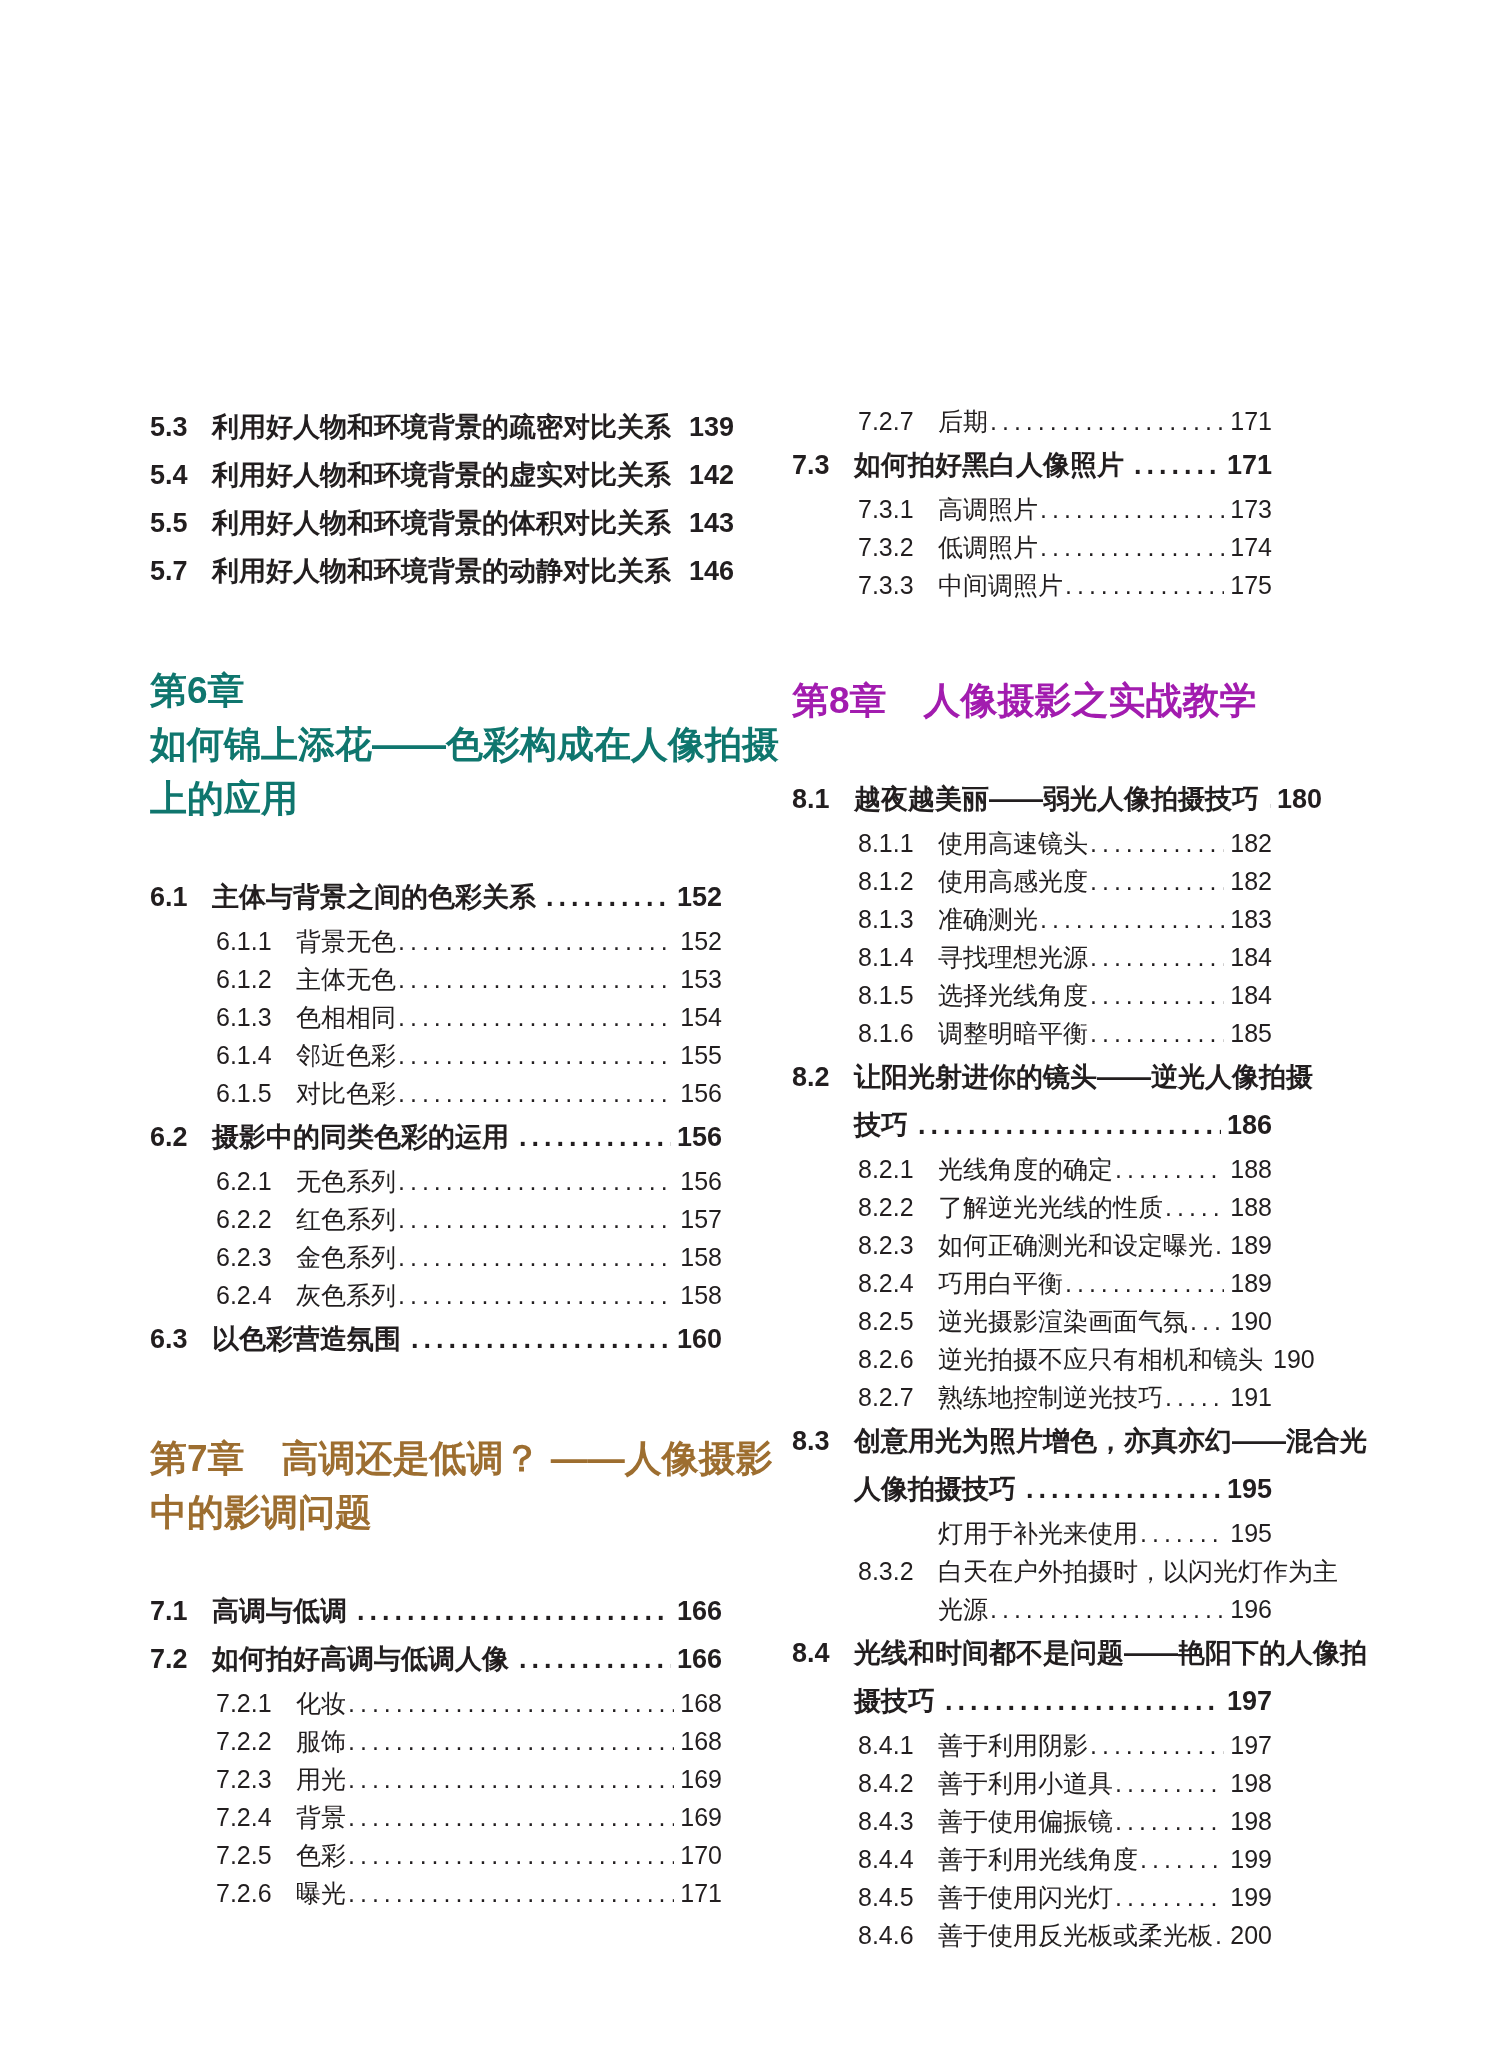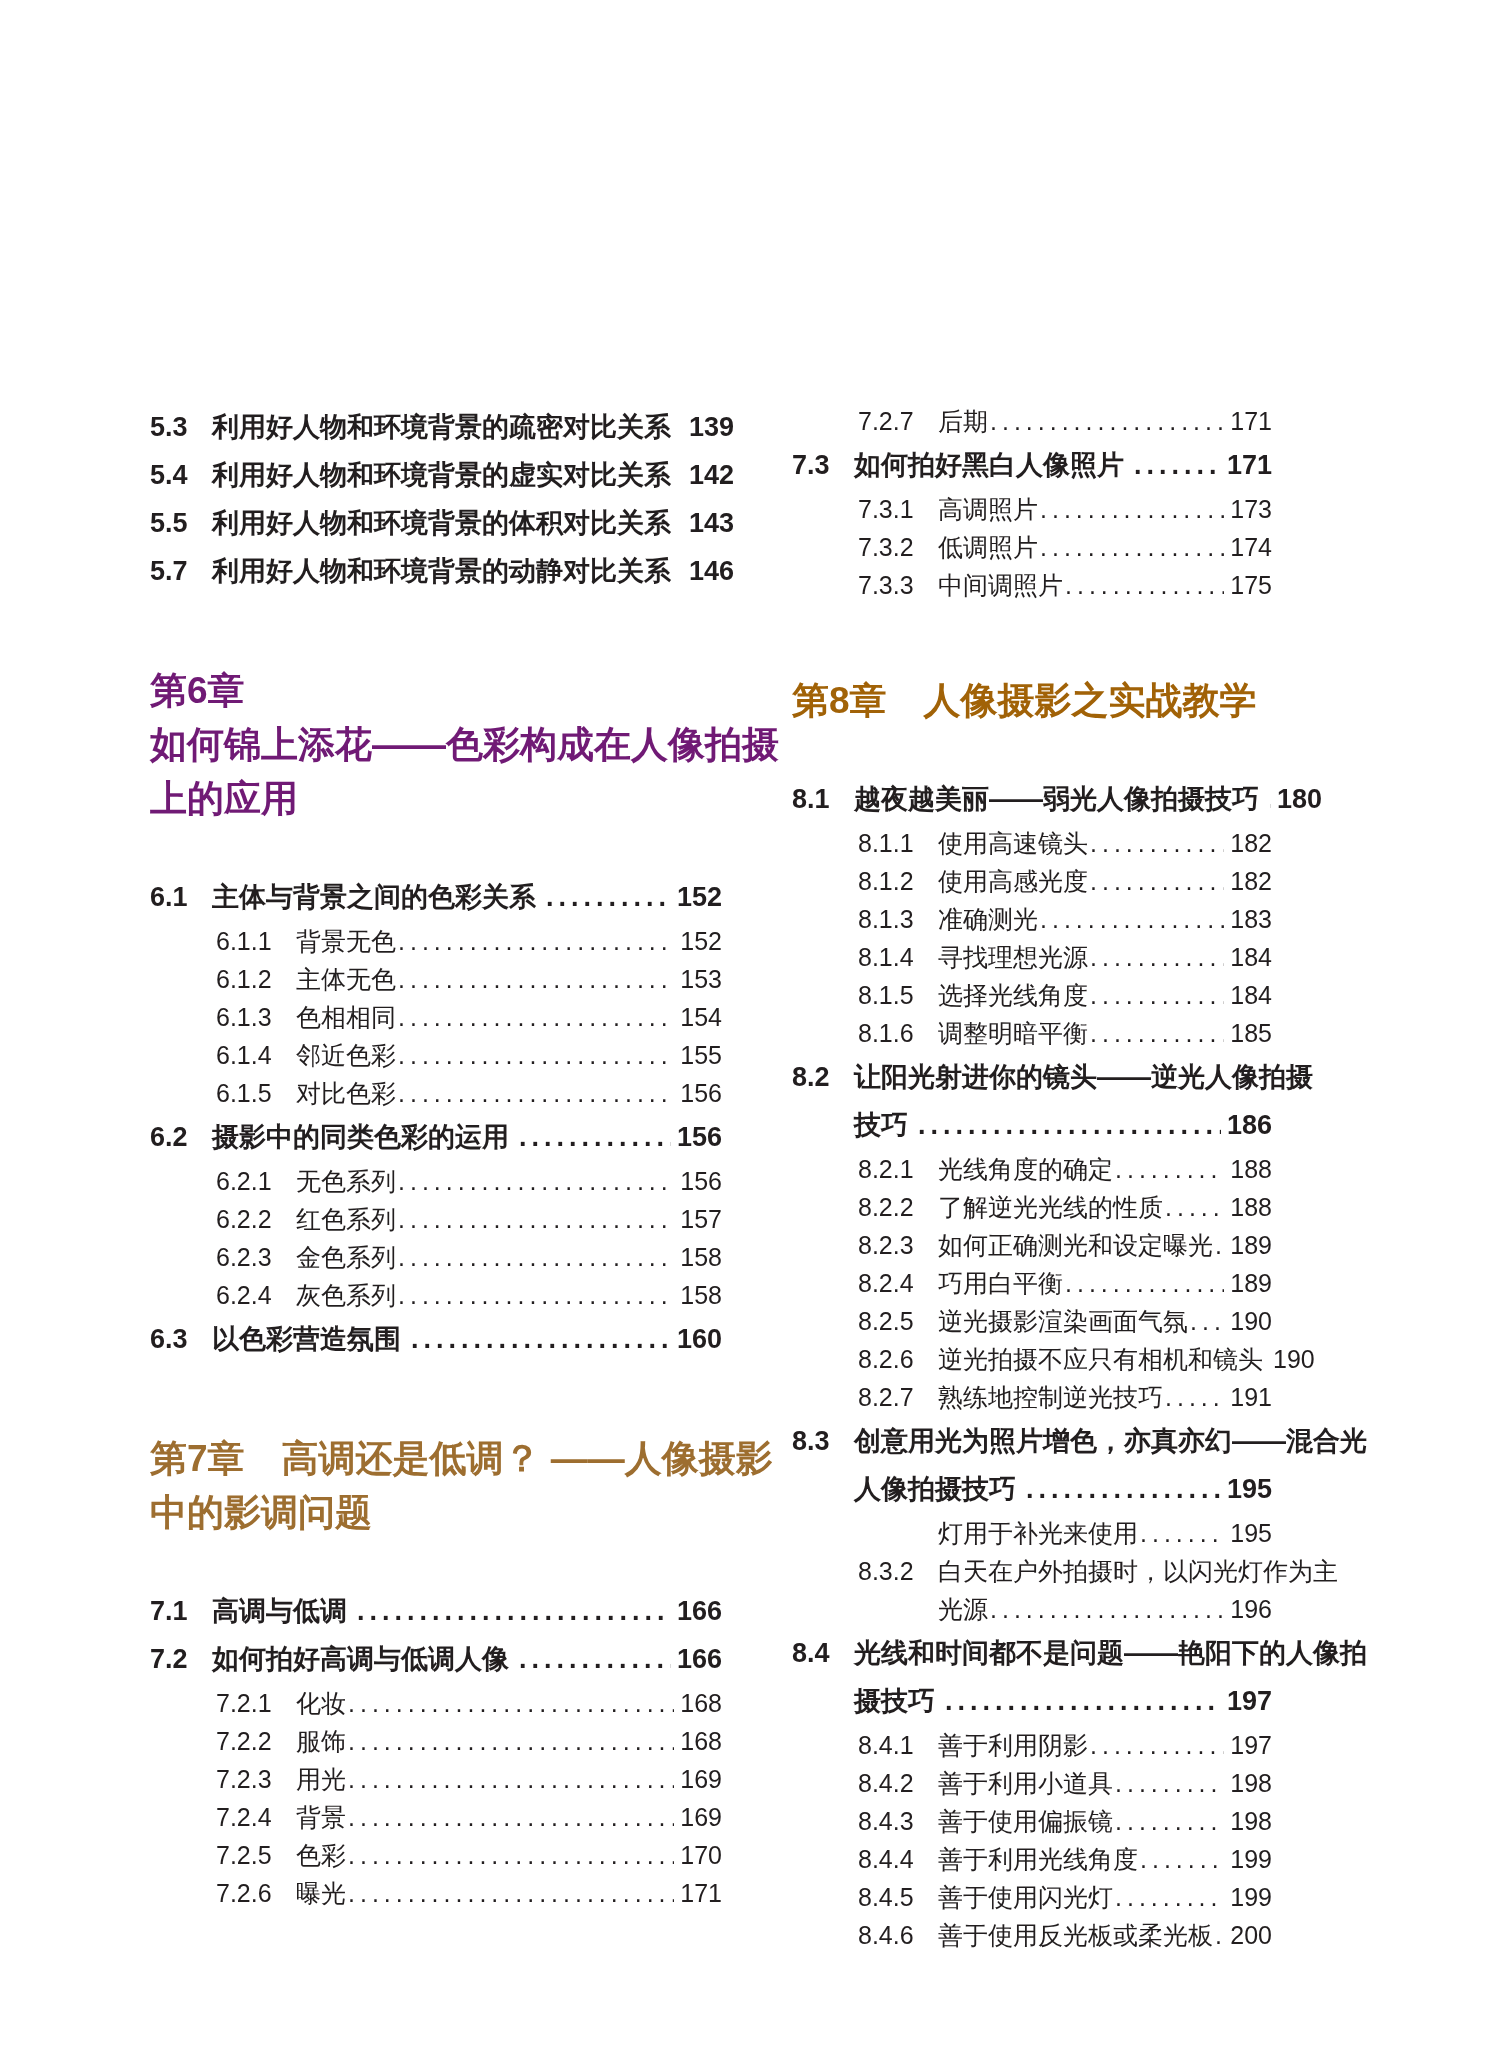--- a/index.html
+++ b/index.html
@@ -86,21 +86,21 @@
         <span class="title">利用好人物和环境背景的体积对比关系</span>
         <span class="dots"></span>
         <span class="page">143</span>
       </div>
       <div class="toc-row lv1">
         <span class="num">5.7</span>
         <span class="title">利用好人物和环境背景的动静对比关系</span>
         <span class="dots"></span>
         <span class="page">146</span>
       </div>
-      <div class="chapter" style="color: #701a75;">
+      <div class="chapter" style="color: #0f766e;">
         <div class="chapter-line">第6章</div>
         <div class="chapter-line">如何锦上添花——色彩构成在人像拍摄</div>
         <div class="chapter-line">上的应用</div>
       </div>
       <div class="toc-row lv1">
         <span class="num">6.1</span>
         <span class="title">主体与背景之间的色彩关系</span>
         <span class="dots">................................................................................................................................................................</span>
         <span class="page">152</span>
       </div>
@@ -247,21 +247,21 @@
         <span class="title">低调照片</span>
         <span class="dots">................................................................................................................................................................</span>
         <span class="page">174</span>
       </div>
       <div class="toc-row lv2">
         <span class="num">7.3.3</span>
         <span class="title">中间调照片</span>
         <span class="dots">................................................................................................................................................................</span>
         <span class="page">175</span>
       </div>
-      <div class="chapter" style="color: #a16207;">
+      <div class="chapter" style="color: #a21caf;">
         <div class="chapter-line">第8章　人像摄影之实战教学</div>
       </div>
       <div class="toc-row lv1">
         <span class="num">8.1</span>
         <span class="title">越夜越美丽——弱光人像拍摄技巧</span>
         <span class="dots">................................................................................................................................................................</span>
         <span class="page">180</span>
       </div>
       <div class="toc-row lv2">
         <span class="num">8.1.1</span>

